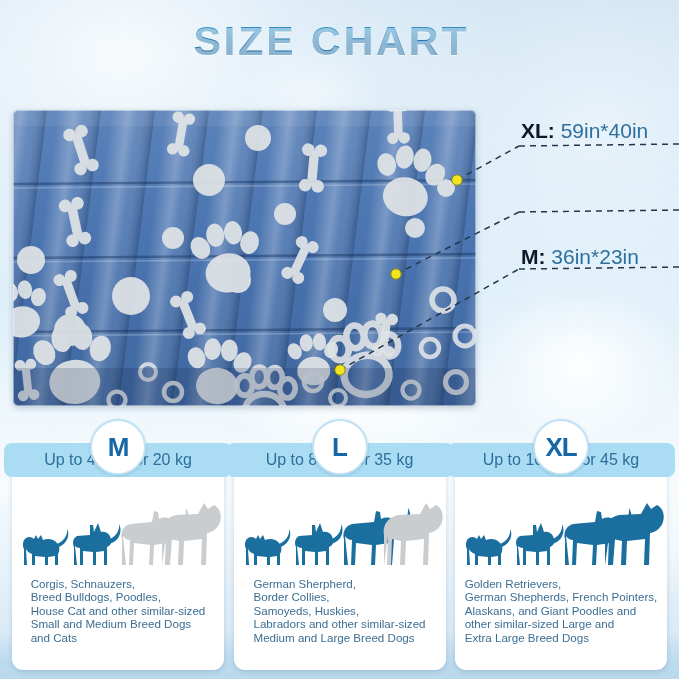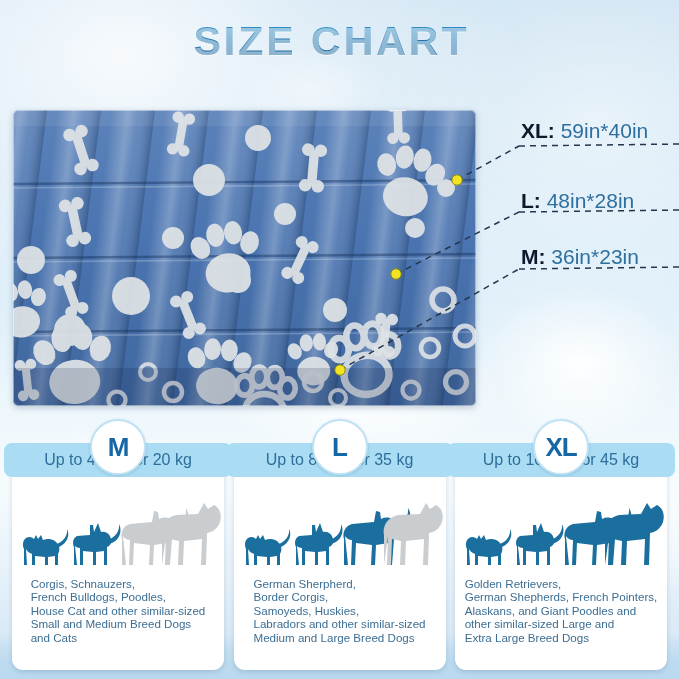--- a/index.html
+++ b/index.html
@@ -294,23 +294,20 @@
     <g>
       <circle cx="457" cy="180" r="5.2" fill="#f2e421" stroke="#8d8a12" stroke-width="1"></circle>
       <circle cx="396" cy="274" r="5.2" fill="#f2e421" stroke="#8d8a12" stroke-width="1"></circle>
       <circle cx="340" cy="370" r="5.2" fill="#f2e421" stroke="#8d8a12" stroke-width="1"></circle>
     </g>
   </svg>
 
   <div class="size-label lbl-xl">
     <span><b>XL:</b> 59in*40in</span>
   </div>
-  <div class="size-label lbl-l">
-    <span><b>L:</b> 48in*28in</span>
-  </div>
   <div class="size-label lbl-m">
     <span><b>M:</b> 36in*23in</span>
   </div>
 </div>
 
 <div id="cards">
 
   <div class="card">
     <div class="badge">M</div>
     <div class="weightbar">Up to 44 lbs or 20 kg</div>
@@ -334,21 +331,21 @@
         <path d="M160 29 C170 25 175 17 174 9 C180 18 174 33 161 35 Z"></path>
       </g>
       <g fill="#c9cdd0">
         <path d="M150 66 L150 36 C148 27 154 18 164 16 L186 15 L192 4 L196 10 L202 6
                  C208 9 210 16 208 23 C206 29 201 33 195 34 L194 66 L189 66 L190 40 L172 42 L171 66
                  L166 66 L167 42 L158 40 L157 66 L153 66 L154 37 Z"></path>
       </g>
     </svg>
     <div class="caption">
       <div>Corgis, Schnauzers,</div>
-      <div>French Bulldogs, Poodles,</div>
+      <div>Breed Bulldogs, Poodles,</div>
       <div>House Cat and other similar-sized</div>
       <div>Small and Medium Breed Dogs</div>
       <div>and Cats</div>
     </div>
   </div>
 
   <div class="card">
     <div class="badge">L</div>
     <div class="weightbar">Up to 80 lbs or 35 kg</div>
     <svg class="dogs" viewBox="0 0 212 70">
@@ -371,21 +368,21 @@
         <path d="M160 29 C170 25 175 17 174 9 C180 18 174 33 161 35 Z"></path>
       </g>
       <g fill="#c9cdd0">
         <path d="M150 66 L150 36 C148 27 154 18 164 16 L186 15 L192 4 L196 10 L202 6
                  C208 9 210 16 208 23 C206 29 201 33 195 34 L194 66 L189 66 L190 40 L172 42 L171 66
                  L166 66 L167 42 L158 40 L157 66 L153 66 L154 37 Z"></path>
       </g>
     </svg>
     <div class="caption">
       <div>German Sherpherd,</div>
-      <div>Border Corgis,</div>
+      <div>Border Collies,</div>
       <div>Samoyeds, Huskies,</div>
       <div>Labradors and other similar-sized</div>
       <div>Medium and Large Breed Dogs</div>
     </div>
   </div>
 
   <div class="card">
     <div class="badge">XL</div>
     <div class="weightbar">Up to 100 lbs or 45 kg</div>
     <svg class="dogs" viewBox="0 0 212 70">

